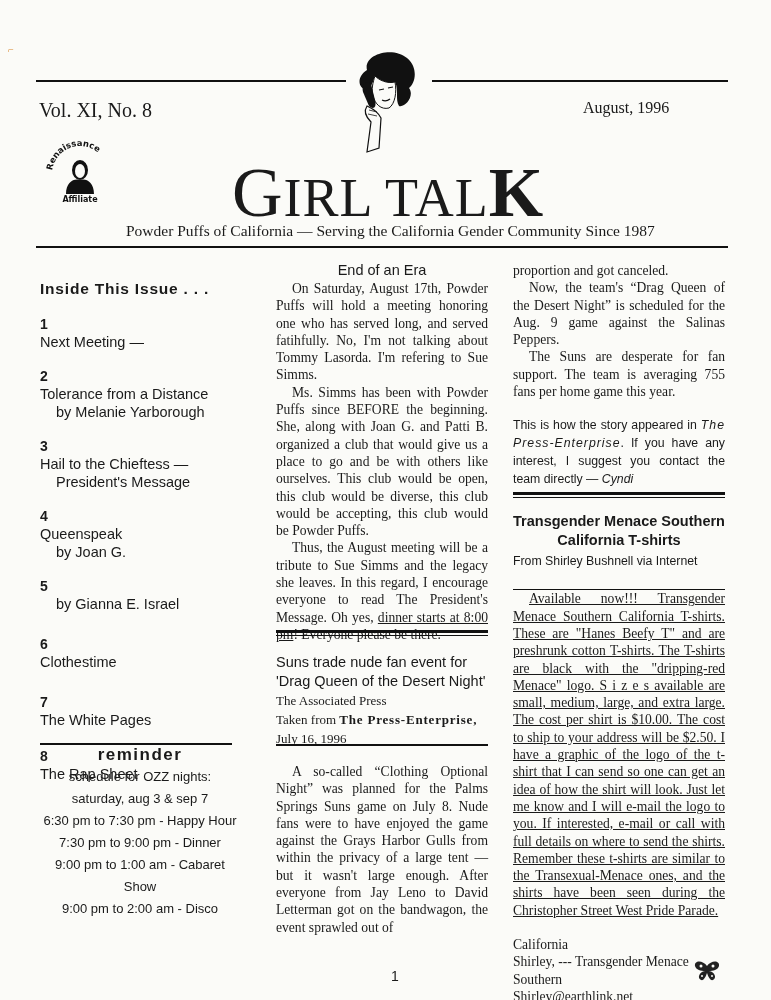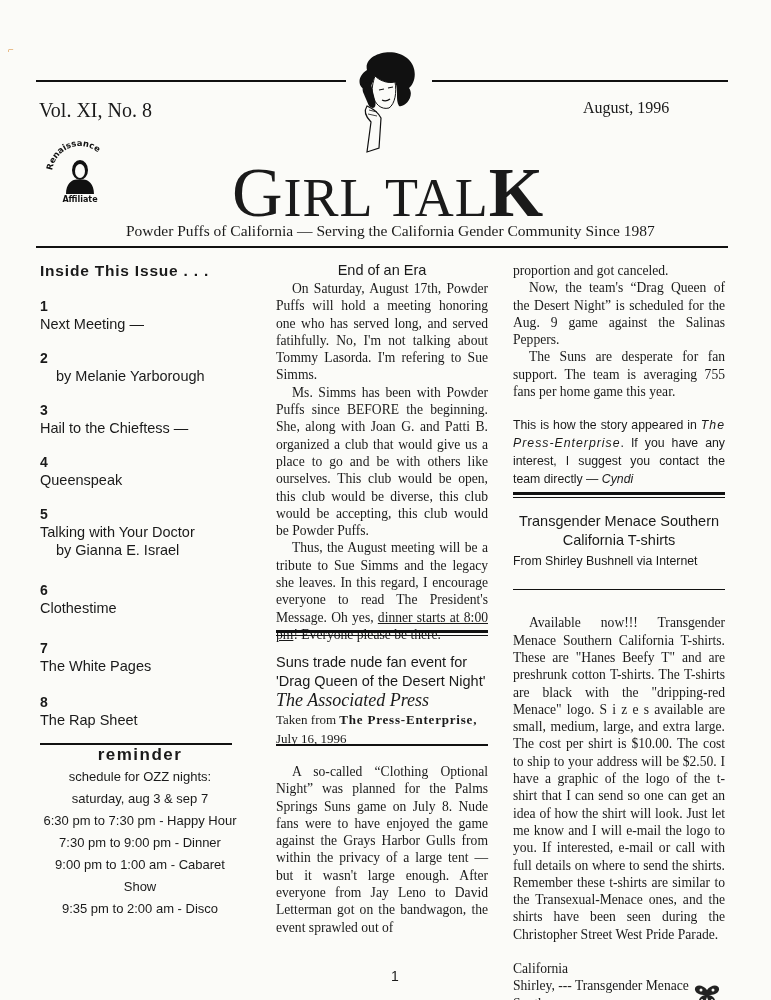--- a/index.html
+++ b/index.html
@@ -21,53 +21,53 @@
   .title {
     position: absolute; left: 232px; top: 158px; font-size: 54px; letter-spacing: 1px;
     line-height: 1; white-space: nowrap; text-align: center;
   }
   .title .big { font-size: 70px; }
   .tagline { position: absolute; left: 126px; top: 222px; font-size: 15.5px; white-space: nowrap; }
   .rule-mast { position: absolute; left: 36px; top: 246px; width: 692px; height: 2px; background: #111; }
 
   
   .col1 { position: absolute; left: 40px; top: 262px; width: 200px; font-family: "Liberation Sans", sans-serif; }
-  .toc-title { font-weight: bold; font-size: 15.5px; letter-spacing: 0.8px; margin-bottom: 17px; }
+  .toc-title { font-weight: bold; font-size: 15.5px; letter-spacing: 0.8px; margin-bottom: 17px; margin-top: 18px; }
   .toc-item { margin-bottom: 16px; font-size: 14.5px; line-height: 18px; }
   .toc-num { font-weight: bold; font-size: 14px; }
   .toc-sub { padding-left: 16px; }
   .toc-last { margin-bottom: 0; }
   .col1-rule { position: absolute; left: 40px; top: 743px; width: 192px; height: 2px; background: #111; }
   .reminder { position: absolute; left: 40px; top: 744px; width: 200px; text-align: center; font-family: "Liberation Sans", sans-serif; }
   .reminder-title { font-weight: 900; font-size: 17px; letter-spacing: 1.5px; line-height: 22px; }
   .reminder-line { font-size: 13px; line-height: 22px; }
 
   
   .col2 { position: absolute; left: 276px; top: 262px; width: 212px; }
   .serif-body { font-size: 13.6px; line-height: 17.3px; text-align: justify; }
   .serif-body p { margin: 0; text-indent: 16px; }
   .h-center { font-family: "Liberation Sans", sans-serif; text-align: center; font-size: 14.5px; margin-bottom: 2px; }
   .dbl-rule { height: 6px; border-top: 3px solid #111; border-bottom: 1.5px solid #111; box-sizing: border-box; }
   .col2-sep { position: absolute; left: 276px; top: 630px; width: 212px; }
   .suns-head { position: absolute; left: 276px; top: 653px; width: 212px; }
   .suns-title { font-family: "Liberation Sans", sans-serif; font-size: 14.5px; line-height: 19px; }
-  .suns-ap { font-style: italic; font-size: 18px; line-height: 19px; }
+  .suns-ap { font-size: 13px; line-height: 19px; }
   .suns-src { font-size: 13px; line-height: 19px; }
   .suns-src b { letter-spacing: 0.8px; }
   .suns-rule { position: absolute; left: 276px; top: 744px; width: 212px; height: 1.5px; background: #111; }
   .suns-body { position: absolute; left: 276px; top: 763px; width: 212px; }
   .page-num { position: absolute; left: 391px; top: 968px; font-family: "Liberation Sans", sans-serif; font-size: 14px; }
 
   
   .col3 { position: absolute; left: 513px; top: 262px; width: 212px; }
   .cyndi-note { font-family: "Liberation Sans", sans-serif; font-size: 12.3px; line-height: 18px; text-align: justify; margin-top: 16px; }
   .col3-sep { margin-top: 4px; }
-  .ts-head { font-family: "Liberation Sans", sans-serif; text-align: center; font-size: 14.5px; line-height: 19px; margin-top: 14px; }
+  .ts-head { font-family: "Liberation Sans", sans-serif; text-align: center; font-size: 14.5px; line-height: 19px; margin-top: 14px; font-weight: bold; }
   .ts-from { font-family: "Liberation Sans", sans-serif; font-size: 12.3px; line-height: 16px; border-bottom: 1.5px solid #111; padding-bottom: 20px; margin-top: 3px; }
-  .ts-body { margin-top: 24px; }
+  .ts-body { margin-top: 0; text-decoration: underline; }
   .sig { font-size: 13.6px; line-height: 17.3px; margin-top: 17px; position: relative; }
   .butterfly { position: absolute; right: 4px; top: 24px; width: 28px; height: 22px; }
 
   .u { text-decoration: underline; }
   .i { font-style: italic; }
   .ghost-mark { position: absolute; left: 8px; top: 44px; color: #d8862a; font-size: 10px; }
 </style>
 </head>
 <body>
 
@@ -113,33 +113,35 @@
 
   <div class="col1">
     <div class="toc-title">Inside This Issue . . .</div>
 
     <div class="toc-item">
       <div class="toc-num">1</div>
       <div>Next Meeting —</div>
     </div>
     <div class="toc-item">
       <div class="toc-num">2</div>
+      <div>Tolerance from a Distance</div>
       <div class="toc-sub">by Melanie Yarborough</div>
     </div>
     <div class="toc-item">
       <div class="toc-num">3</div>
       <div>Hail to the Chieftess —</div>
+      <div class="toc-sub">President's Message</div>
     </div>
     <div class="toc-item">
       <div class="toc-num">4</div>
       <div>Queenspeak</div>
+      <div class="toc-sub">by Joan G.</div>
     </div>
     <div class="toc-item">
       <div class="toc-num">5</div>
-      <div>Talking with Your Doctor</div>
       <div class="toc-sub">by Gianna E. Israel</div>
     </div>
     <div class="toc-item" style="margin-top:22px">
       <div class="toc-num">6</div>
       <div>Clothestime</div>
     </div>
     <div class="toc-item" style="margin-top:22px">
       <div class="toc-num">7</div>
       <div>The White Pages</div>
     </div>
@@ -151,21 +153,21 @@
 
   <div class="col1-rule"></div>
 
   <div class="reminder">
     <div class="reminder-title">reminder</div>
     <div class="reminder-line">schedule for OZZ nights:</div>
     <div class="reminder-line">saturday, aug 3 &amp; sep 7</div>
     <div class="reminder-line">6:30 pm to 7:30 pm - Happy Hour</div>
     <div class="reminder-line">7:30 pm to 9:00 pm - Dinner</div>
     <div class="reminder-line">9:00 pm to 1:00 am - Cabaret Show</div>
-    <div class="reminder-line">9:35 pm to 2:00 am - Disco</div>
+    <div class="reminder-line">9:00 pm to 2:00 am - Disco</div>
   </div>
 
   <div class="col2">
     <div class="h-center">End of an Era</div>
     <div class="serif-body">
       <p>On Saturday, August 17th, Powder Puffs will hold   a meeting honoring one who has served long, and served fatihfully. No, I'm not talking about Tommy Lasorda. I'm refering to Sue Simms.</p>
       <p>Ms. Simms has been with Powder Puffs since BEFORE the beginning. She, along with Joan G. and Patti B. organized a club that would give us a place to go and be with others like ourselves. This club would be open, this club would be diverse, this club would be accepting, this club would be Powder Puffs.</p>
       <p><span>Thus, the August meeting will be a tribute to Sue Simms and the legacy she leaves. In this regard, I encourage everyone to read The President's Message. Oh yes, </span><span class="u">dinner starts at 8:00 pm</span><span>! Everyone please be there.</span></p>
     </div>
   </div>

